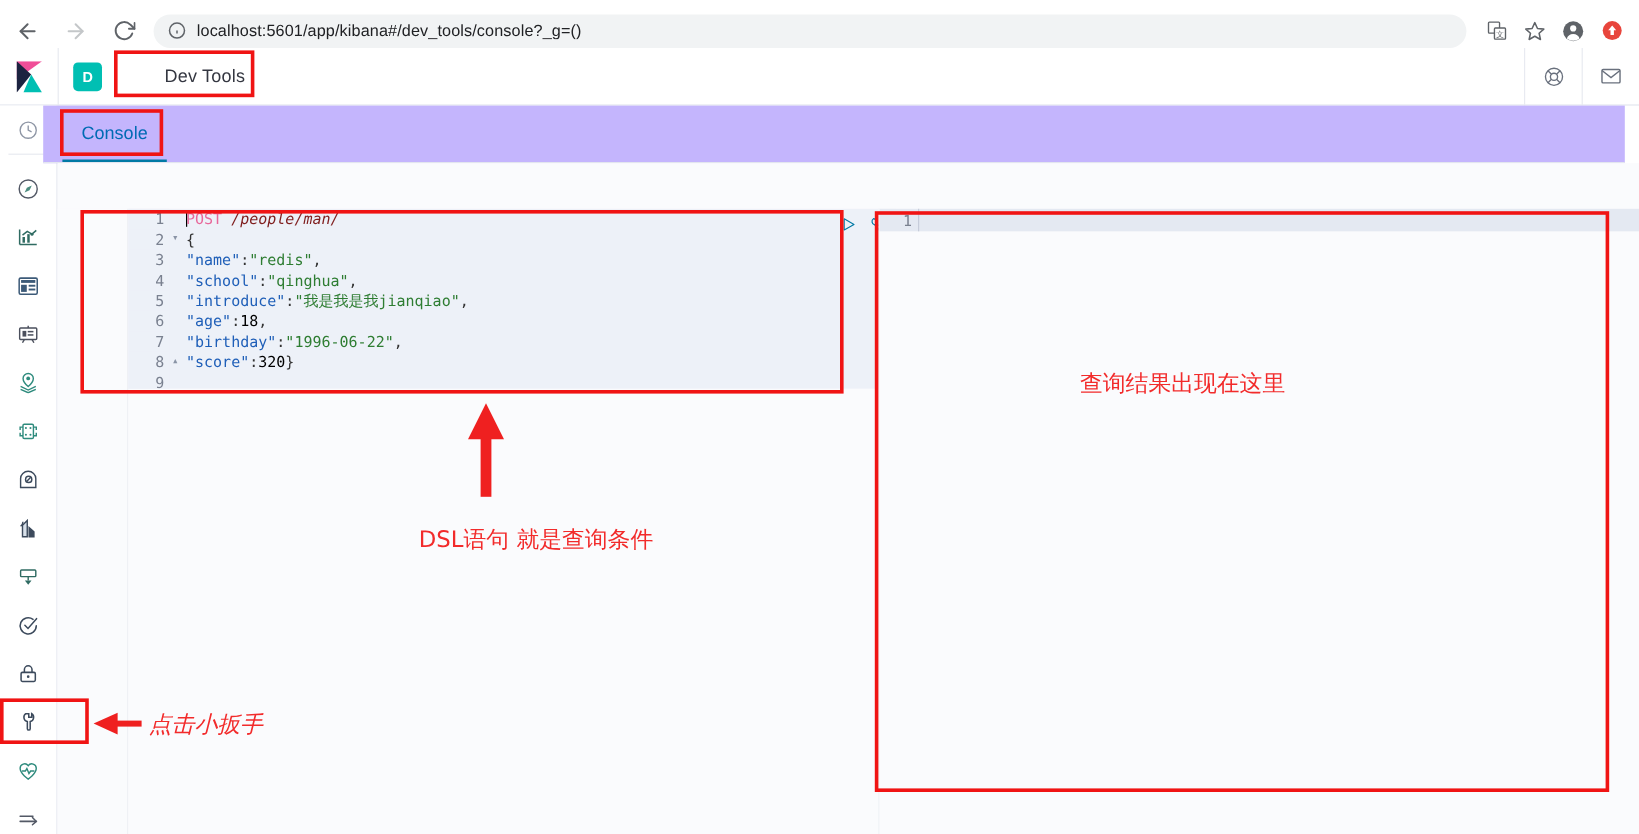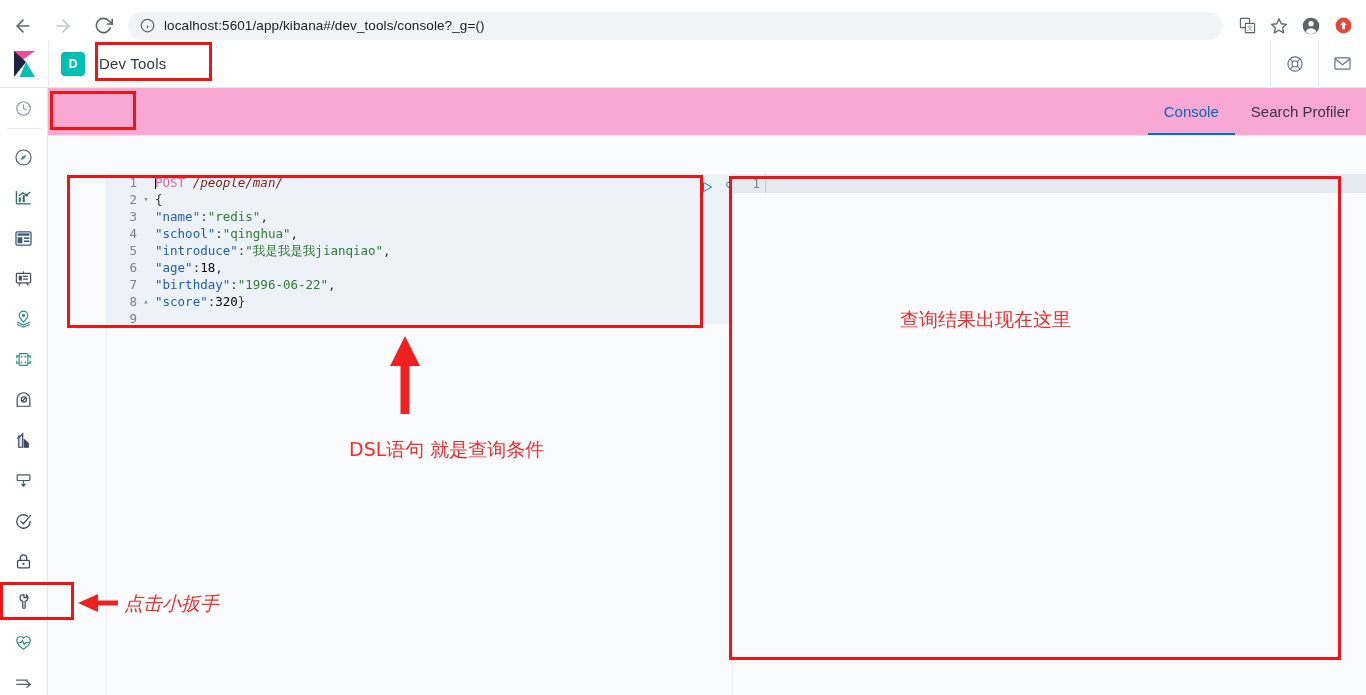--- a/index.html
+++ b/index.html
@@ -45,44 +45,44 @@
     display: flex; align-items: center;
   }
   .kbn-logo { width: 48px; display: flex; align-items: center; justify-content: center; }
   .hdr-divider { width: 1px; height: 48px; background: #e8eaf1; }
   .app-badge {
     width: 24px; height: 24px; border-radius: 4px;
     background: #00bfb3; color: #fff; font-size: 12px; font-weight: bold;
     display: flex; align-items: center; justify-content: center;
     margin: 0 14px 0 12px;
   }
-  .app-title { font-size: 15px; color: #343741; letter-spacing: .2px; }
+  .app-title { font-size: 15px; color: #343741; letter-spacing: .2px; margin-left: 38px; }
   .hdr-right { margin-left: auto; display: flex; align-items: center; height: 48px; }
   .hdr-right .hicon {
     width: 48px; height: 48px; display:flex; align-items:center; justify-content:center;
     color: #69707d; border-left: 1px solid #e8eaf1;
   }
 
   
   .nav-rail {
     position: absolute; top: 88px; left: 0; width: 48px; height: 607px;
     background: #fff; border-right: 1px solid #e3e6ef;
     display: flex; flex-direction: column; align-items: center;
   }
   .rail-item {
     width: 48px; height: 40px; display: flex; align-items: center;
     justify-content: center; color: #535966; position: relative;
   }
   .rail-sep { width: 34px; height: 1px; background: #e8eaf1; margin: 2px 0 6px; }
 
   
   .tabbar {
-    position: absolute; top: 88px; left: 48px; width: 1318px; height: 48px;
-    background: #f9a8d4; border-bottom: 1px solid #e3e6ef;
-    display: flex; align-items: flex-end; padding-left: 16px; justify-content: flex-end;
+    position: absolute; top: 88px; left: 36px; width: 1318px; height: 48px;
+    background: #c4b5fd; border-bottom: 1px solid #e3e6ef;
+    display: flex; align-items: flex-end; padding-left: 16px;
   }
   .tab {
     height: 47px; padding: 0 16px; display: flex; align-items: center;
     font-size: 15px; color: #343741;
   }
   .tab.active { color: #006bb4; box-shadow: inset 0 -2px 0 #0079a5; }
 
   
   .console-body {
     position: absolute; top: 136px; left: 48px;
@@ -378,23 +378,20 @@
           <line x1="3.5" y1="14.5" x2="20.5" y2="14.5"></line>
           <polyline points="16.5 10.5 20.5 14.5 16.5 18"></polyline>
         </svg>
     </div>
   </div>
 
   <div class="tabbar">
     <div class="tab active">
         <span>Console</span>
       </div>
-    <div class="tab">
-        <span>Search Profiler</span>
-      </div>
   </div>
 
   <div class="console-body">
 
 
     <div class="editor-scroll-left"></div>
 
     <div class="editor-pane">
       <div class="code-area">
 

